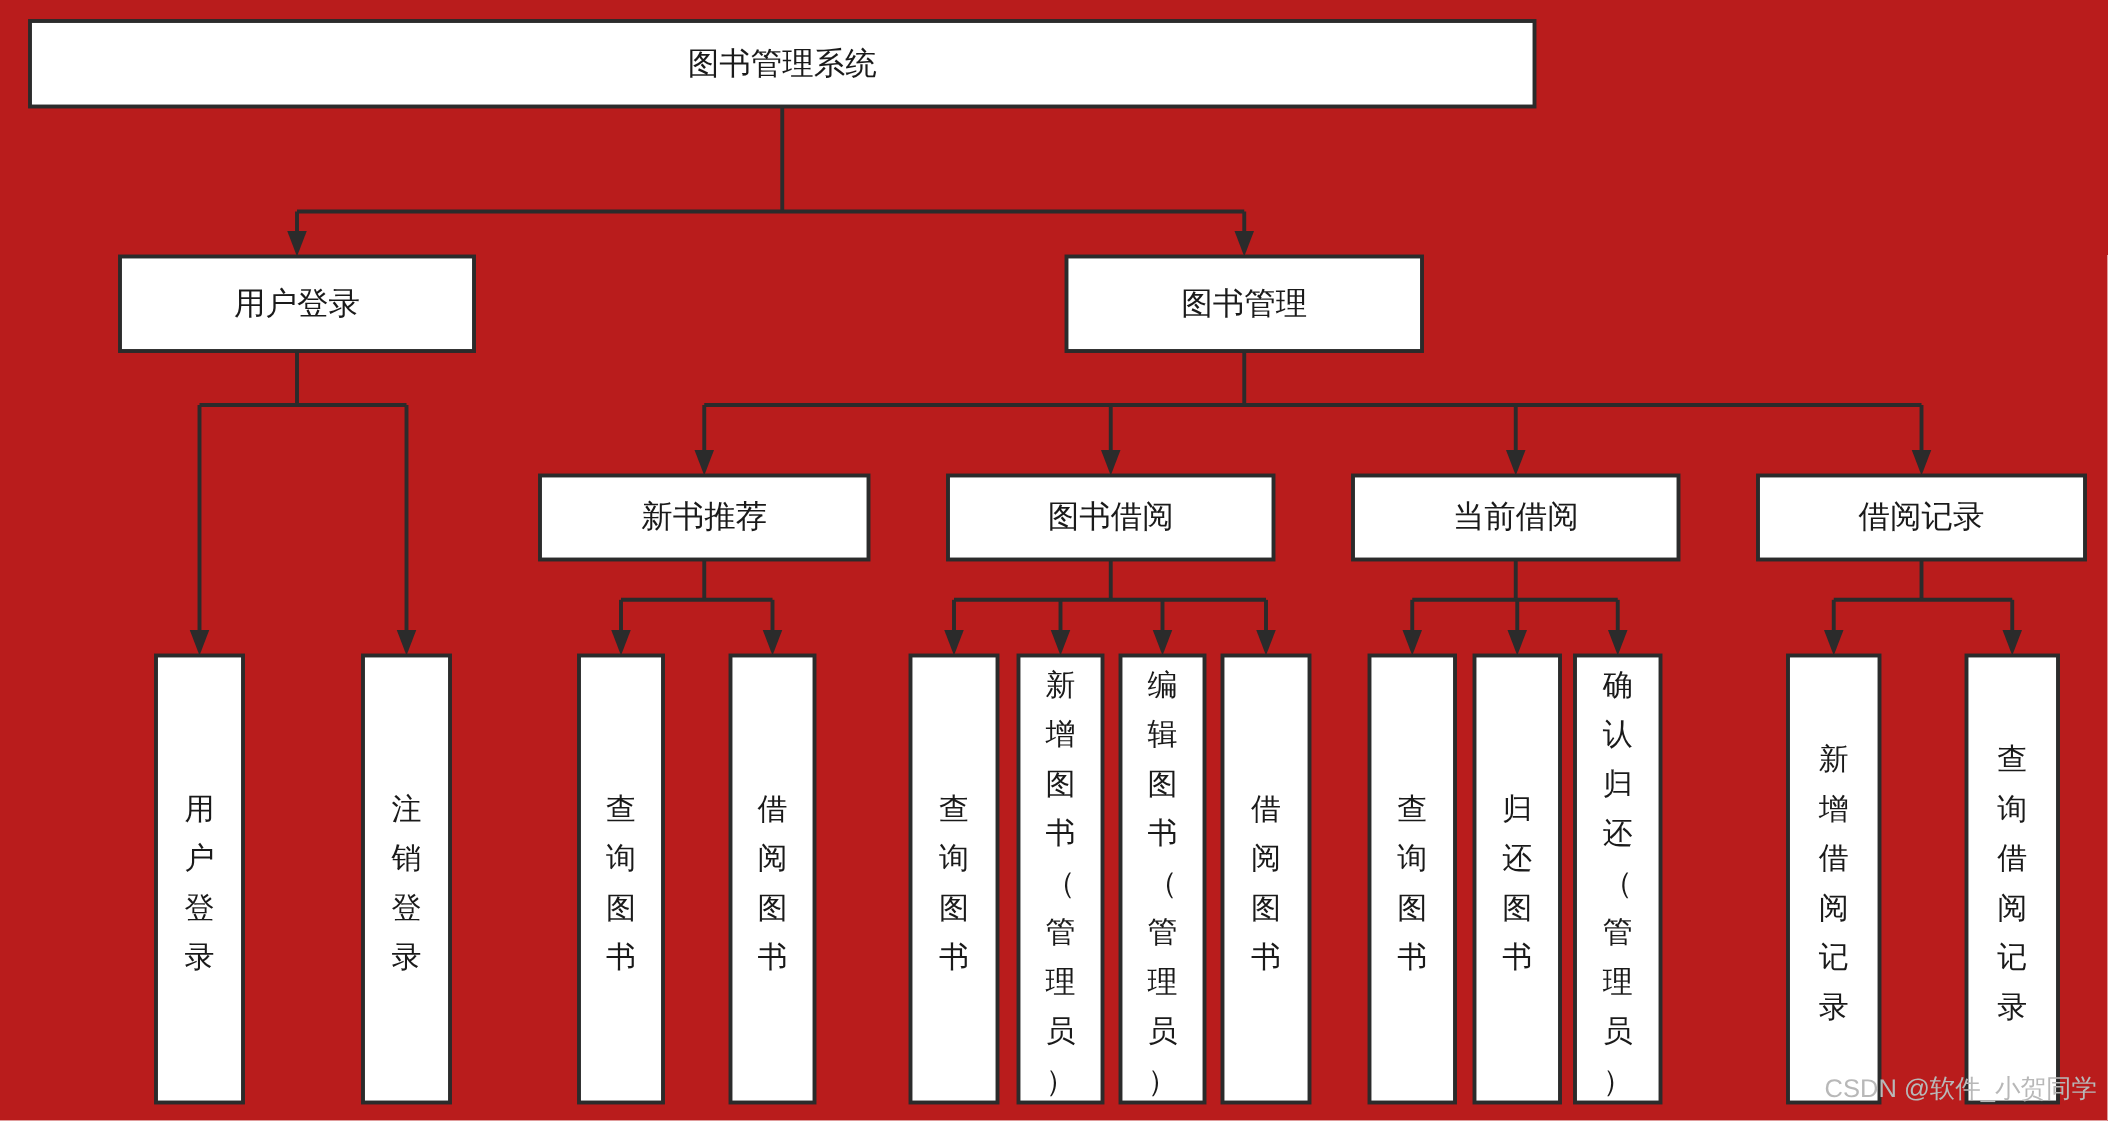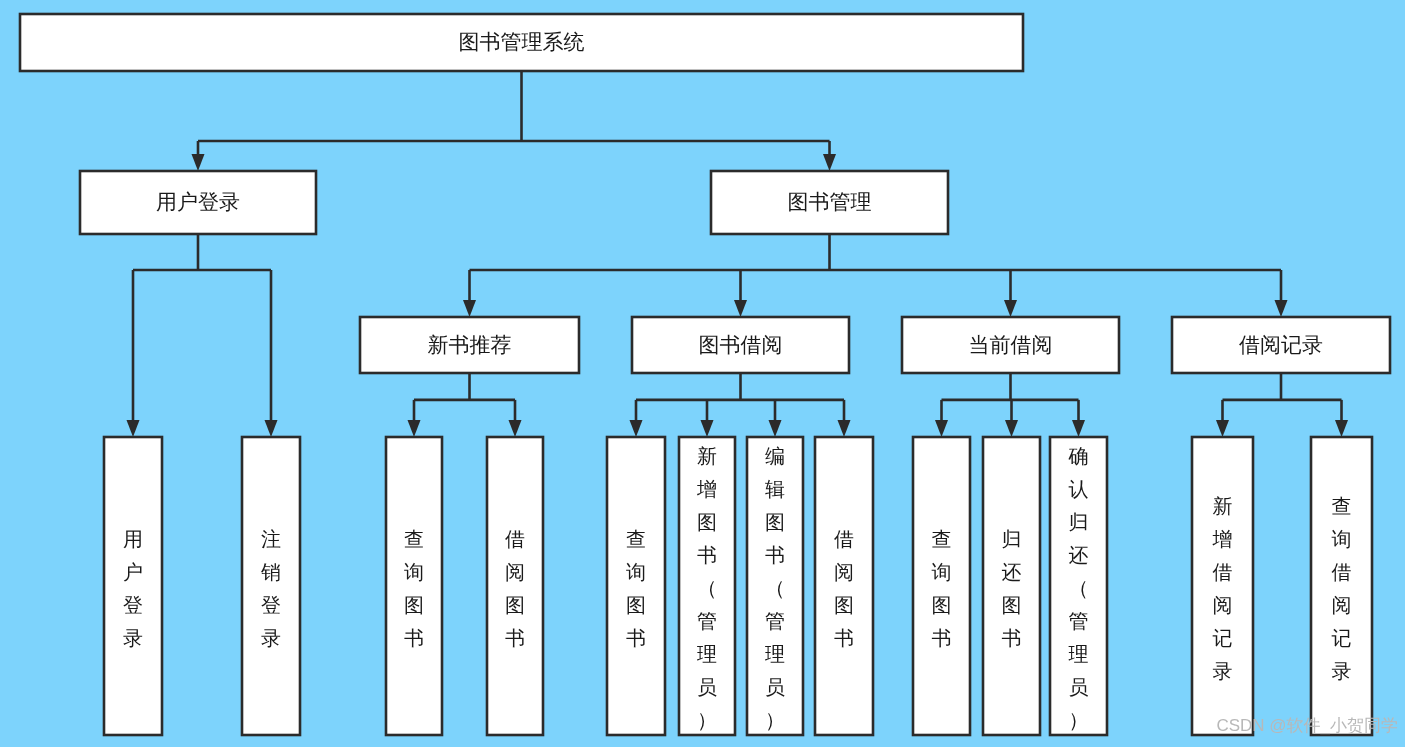--- a/index.html
+++ b/index.html
@@ -8,21 +8,21 @@
     padding: 0;
     background: #ffffff;
   }
   body {
     font-family: "Liberation Sans", "DejaVu Sans", sans-serif;
   }
   #diagram-root {
     position: relative;
     width: 1405px;
     height: 747px;
-    background: #7dd3fc;
+    background: #b91c1c;
     overflow: hidden;
   }
   svg#diagram-svg {
     position: absolute;
     left: 0;
     top: 0;
     width: 1405px;
     height: 747px;
     display: block;
   }

